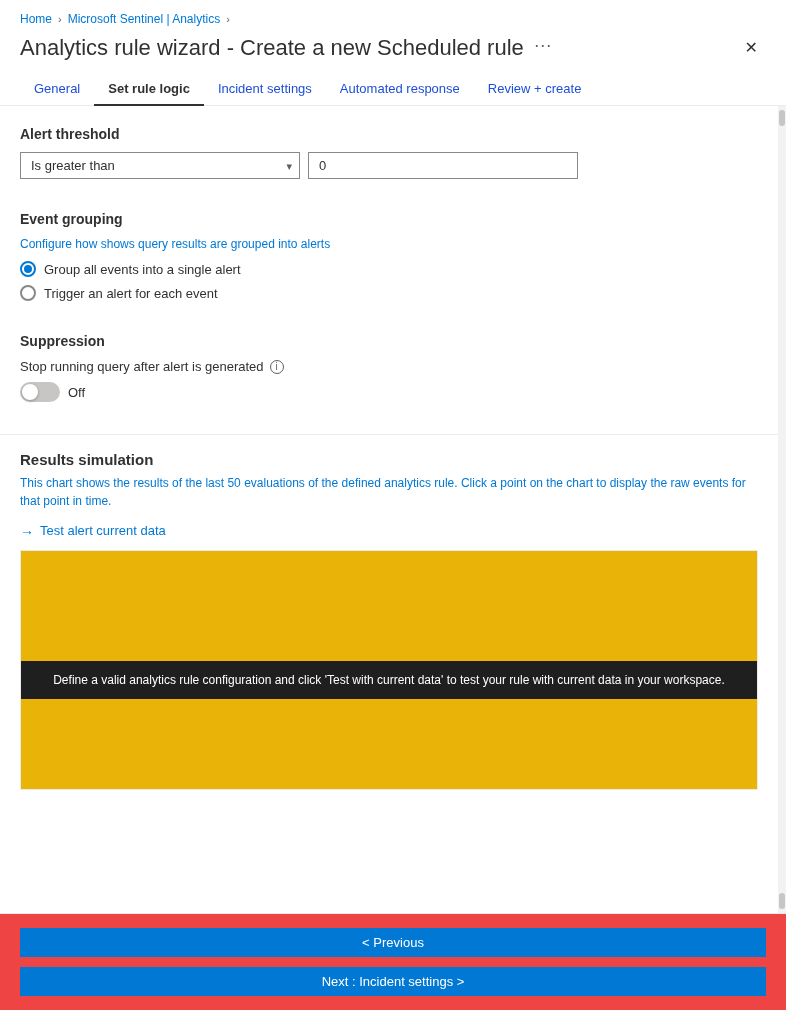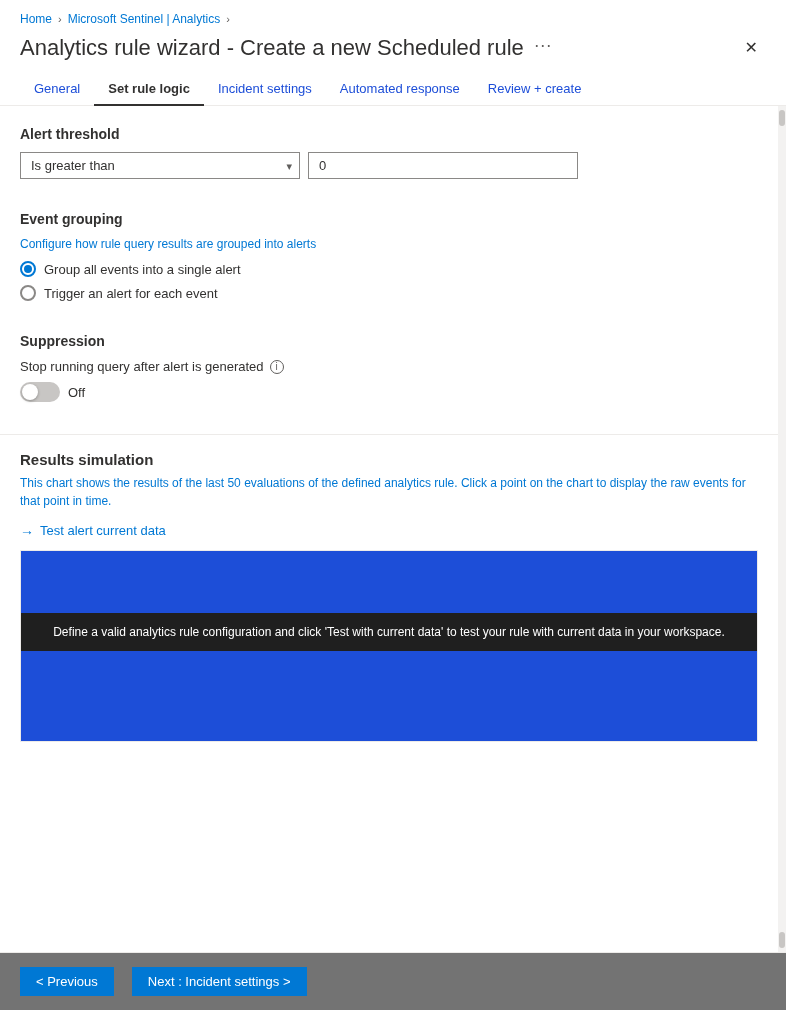--- a/index.html
+++ b/index.html
@@ -304,47 +304,48 @@
       font-size: 13px;
       cursor: pointer;
       margin-bottom: 12px;
       text-decoration: none;
     }
     .arrow-icon {
       font-size: 14px;
     }
     .chart-container {
       border: 1px solid #edebe9;
-      height: 192px;
+      height: 240px;
       position: relative;
       display: flex;
       flex-direction: column;
       overflow: hidden;
-      background: #1d4ed8;
+      background: #eab308;
     }
     .chart-message-bar {
       background: #1f1f1f;
       color: #fff;
       padding: 10px 16px;
       font-size: 12px;
       text-align: center;
       line-height: 1.5;
       position: absolute;
       bottom: 90px;
       left: 0;
       right: 0;
     }
     
     .footer {
       border-top: 1px solid #edebe9;
       padding: 14px 20px;
       display: flex;
-      gap: 18px;
-      background: #737373;
+      gap: 10px;
+      background: #ef4444;
       flex-shrink: 0;
+      flex-direction: column;
     }
     .btn-primary {
       background: #0078d4;
       color: #fff;
       border: none;
       padding: 7px 16px;
       font-size: 13px;
       cursor: pointer;
       font-family: inherit;
     }
@@ -391,21 +392,21 @@
               <option>Is not equal to</option>
             </select>
             <span class="select-arrow">▾</span>
           </div>
           <input class="number-input" type="text" value="0" style="">
         </div>
       </div>
 
       <div class="section">
         <div class="section-title">Event grouping</div>
-        <div class="helper-text">Configure how rule query results are grouped into alerts</div>
+        <div class="helper-text">Configure how shows query results are grouped into alerts</div>
         <div class="radio-group">
           <div class="radio-item">
             <div class="radio-circle selected">
             </div>
             <span class="radio-label">Group all events into a single alert</span>
           </div>
           <div class="radio-item">
             <div class="radio-circle unselected">
             </div>
             <span class="radio-label">Trigger an alert for each event</span>

